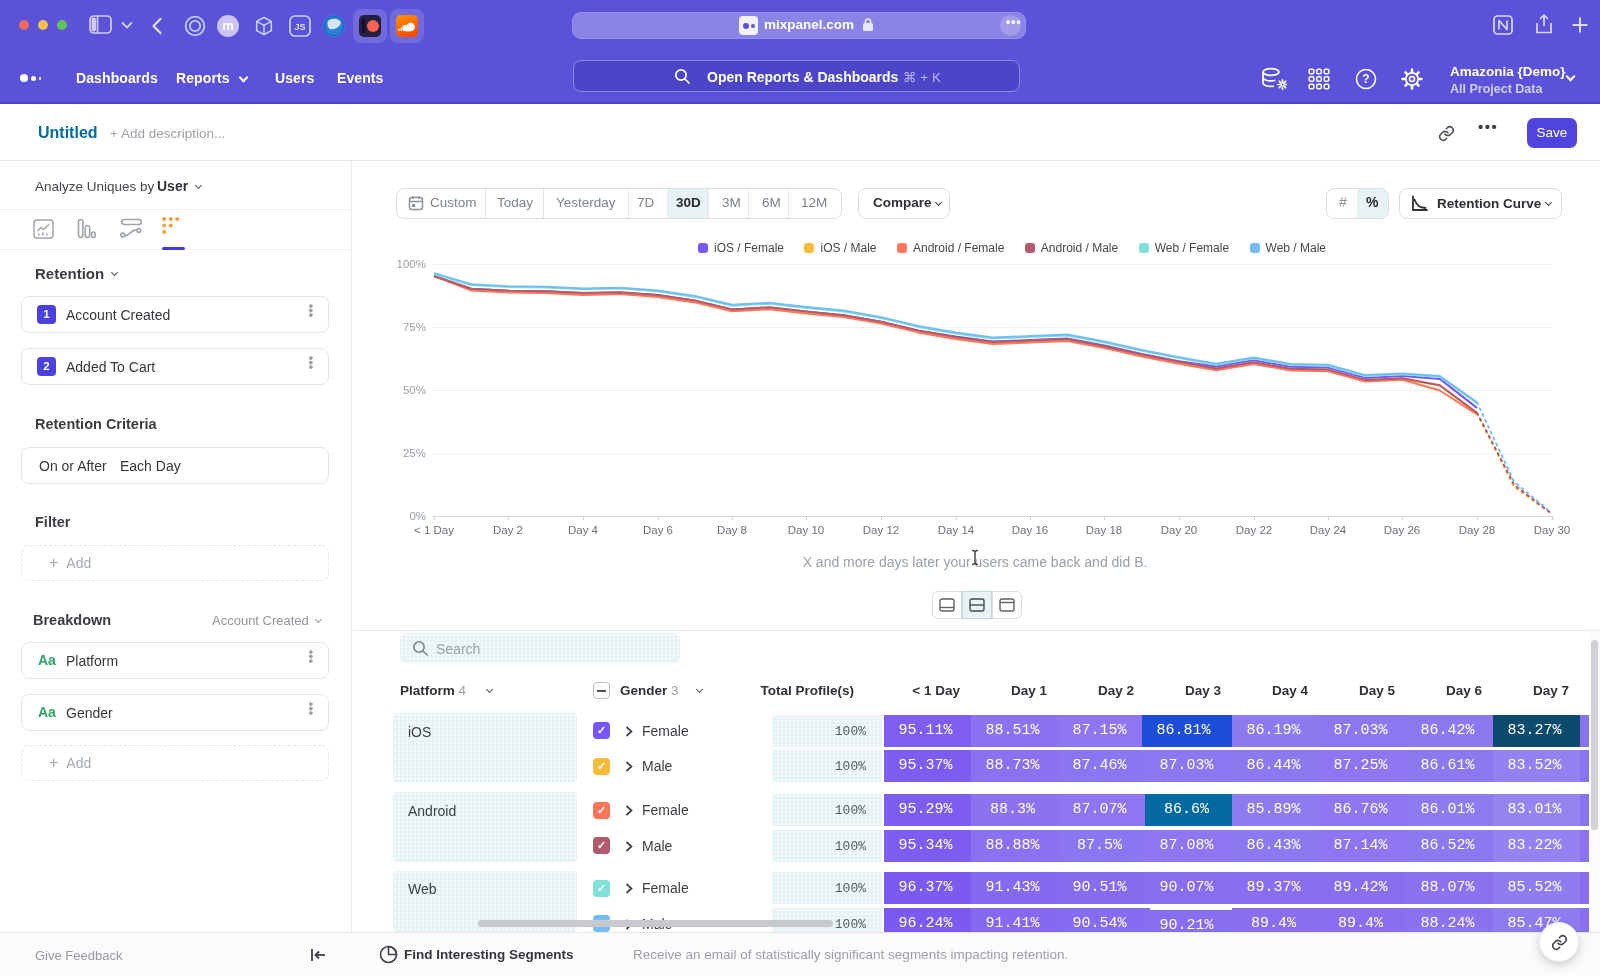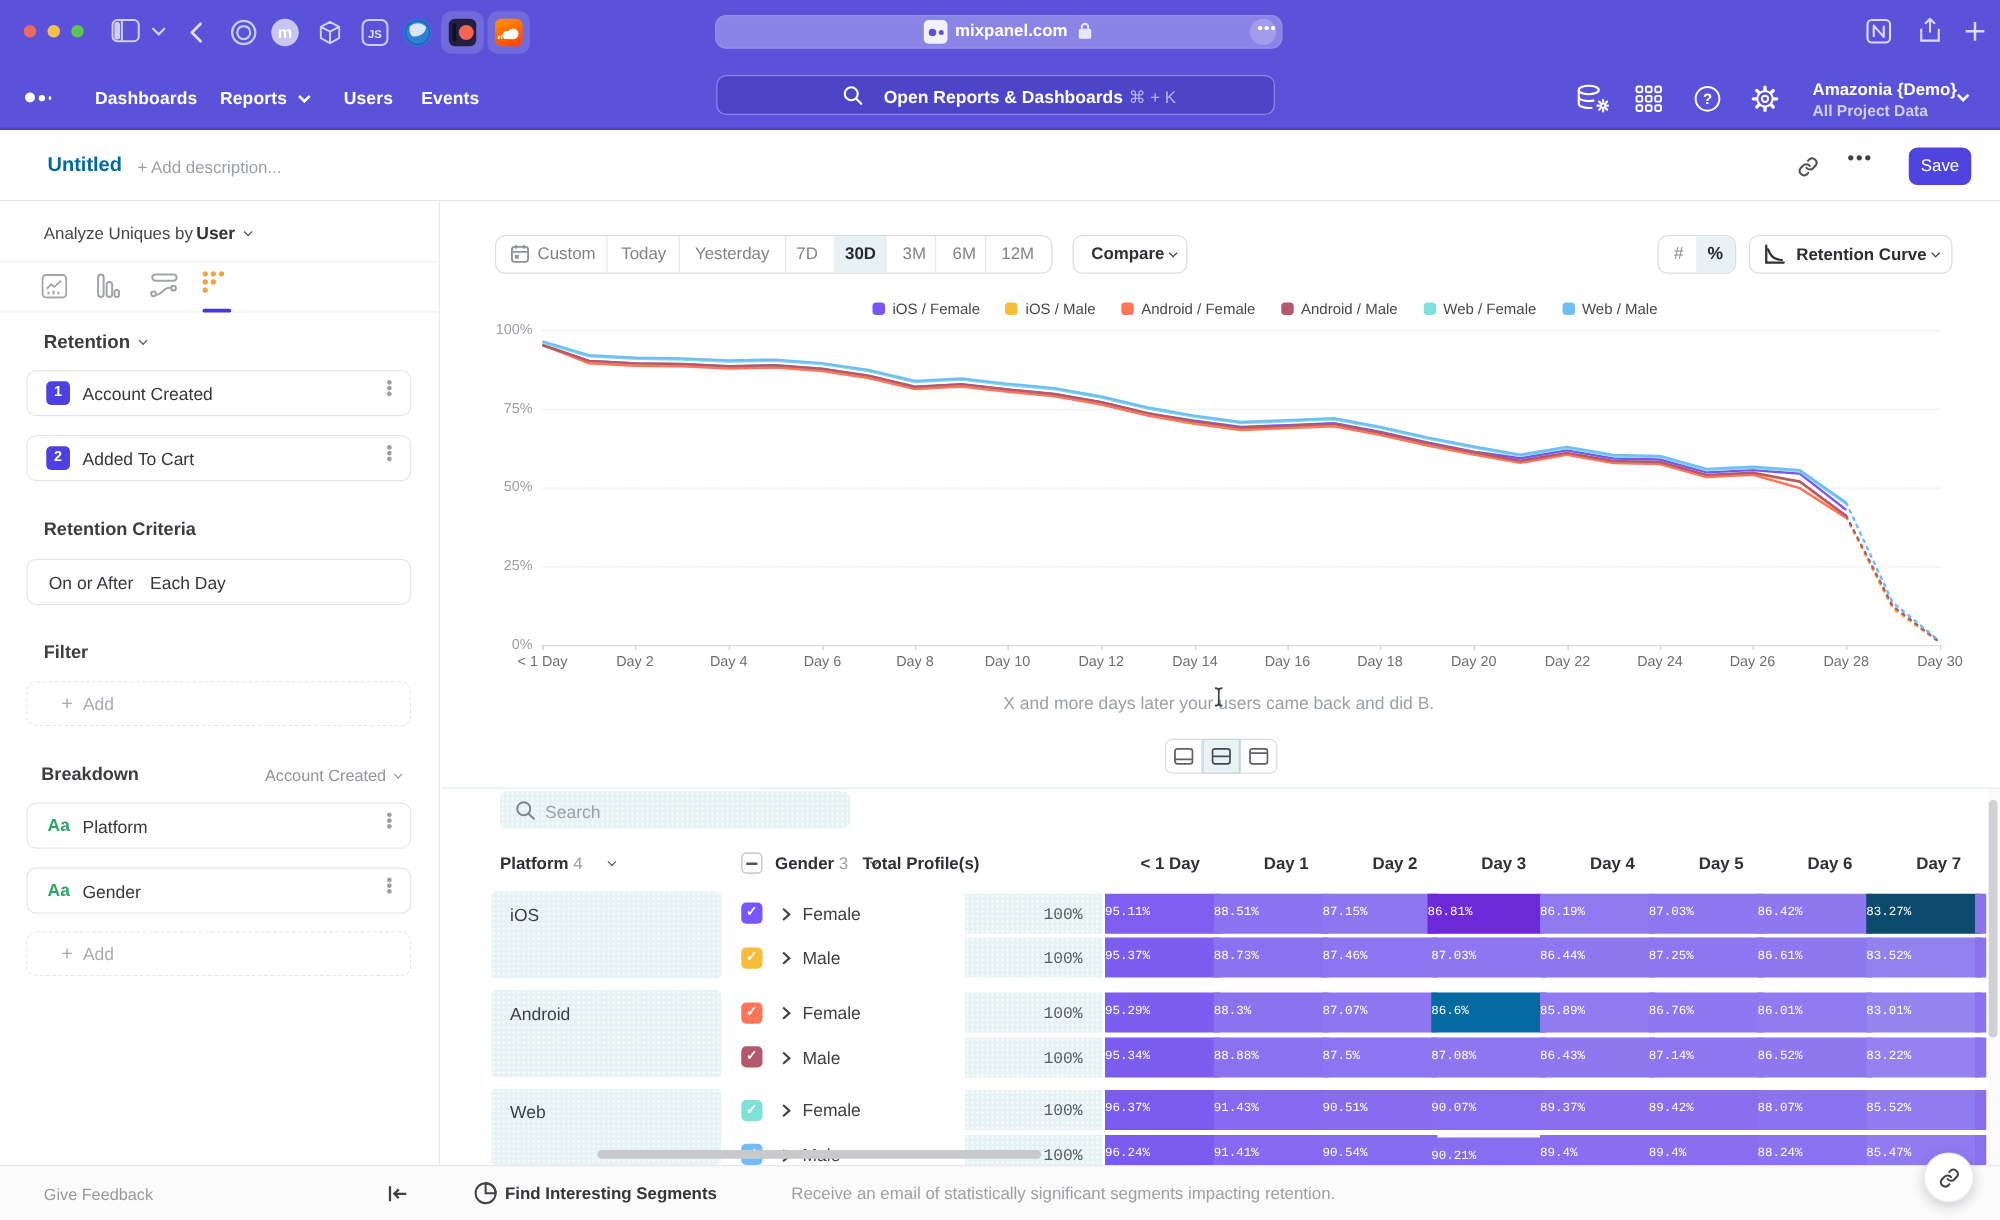--- a/index.html
+++ b/index.html
@@ -20,21 +20,21 @@
 .shead{font-size:14.5px;font-weight:700;color:#3a3d42}
 .addbox{left:21px;width:308px;height:36px;border:1px dashed #dde9eb;border-radius:8px;color:#a7acb2;font-size:14px;line-height:34px}
 .teal-sh{background-color:#e7f2f4;background-image:radial-gradient(#f8fcfc 1px,transparent 1px);background-size:4px 4px}
 .btn{border:1px solid #d9dde1;border-radius:8px;background:#fff}
 .rngtxt{font-size:13.5px;color:#7d848c}
 .glabel{font-size:12px;color:#45484e}
 .sw{width:10px;height:10px;border-radius:3px;display:inline-block;margin-right:6px;vertical-align:-1px}
 .ylab{font-size:11.5px;color:#9aa1a8;text-align:right;width:41px}
 .xlab{font-size:11.5px;color:#6b7077;text-align:center;width:64px}
 .grid{height:0;border-top:1px dotted #dce6e9}
-.pc{width:92px;height:32px;color:#fff;font-family:"Liberation Mono",monospace;font-size:10px;line-height:32px;text-align:left;padding-right:9px}
+.pc{width:92px;height:32px;color:#fff;font-family:"Liberation Mono",monospace;font-size:15px;line-height:32px;text-align:center;padding-right:9px}
 .mono{font-family:"Liberation Mono",monospace}
 .cbx{width:17px;height:17px;border-radius:4px;color:#fff;font-size:11px;font-weight:700;text-align:center;line-height:17px}
 .rowlab{font-size:14px;color:#3b3e44}
 .thead{font-size:13.5px;font-weight:700;color:#2e3136}
 .tsub{font-size:13.5px;color:#9aa0a6;font-weight:400}
 svg{display:block}
 </style></head>
 <body>
 
 <div class="abs chrome"></div>
@@ -386,34 +386,34 @@
       <circle cx="7" cy="7" r="5.2" fill="none" stroke="#7d848b" stroke-width="1.6"></circle>
       <line x1="11" y1="11" x2="15" y2="15" stroke="#7d848b" stroke-width="1.6" stroke-linecap="round"></line>
     </svg>
 <div class="abs" style="left:436px;top:641px;font-size:14px;color:#9aa1a7">Search</div>
 <div class="abs thead" style="left:400px;top:683px">Platform <span class="tsub">4</span></div>
 <span class="abs chevsm" style="left:487px;top:687px;color:#53565c"></span>
 <div class="abs" style="left:593px;top:682px;width:17px;height:17px;border:1.5px solid #b9bfc6;border-radius:4px;background:#fff"></div>
 <div class="abs" style="left:597px;top:689.5px;width:9px;height:2px;background:#53565c"></div>
 <div class="abs thead" style="left:620px;top:683px">Gender <span class="tsub">3</span></div>
 <span class="abs chevsm" style="left:697px;top:687px;color:#53565c"></span>
-<div class="abs thead" style="left:690px;top:683px;width:200px;text-align:left">Total Profile(s)</div>
+<div class="abs thead" style="left:654px;top:683px;width:200px;text-align:right">Total Profile(s)</div>
 <div class="abs thead" style="left:884px;top:683px;width:76px;text-align:right">&lt; 1 Day</div>
 <div class="abs thead" style="left:971px;top:683px;width:76px;text-align:right">Day 1</div>
 <div class="abs thead" style="left:1058px;top:683px;width:76px;text-align:right">Day 2</div>
 <div class="abs thead" style="left:1145px;top:683px;width:76px;text-align:right">Day 3</div>
 <div class="abs thead" style="left:1232px;top:683px;width:76px;text-align:right">Day 4</div>
 <div class="abs thead" style="left:1319px;top:683px;width:76px;text-align:right">Day 5</div>
 <div class="abs thead" style="left:1406px;top:683px;width:76px;text-align:right">Day 6</div>
 <div class="abs thead" style="left:1493px;top:683px;width:76px;text-align:right">Day 7</div>
 
 <div class="abs pc" style="left:884px;top:714.5px;background:rgb(126,93,240)">95.11%</div>
 <div class="abs pc" style="left:971px;top:714.5px;background:rgb(138,114,240)">88.51%</div>
 <div class="abs pc" style="left:1058px;top:714.5px;background:rgb(141,118,240)">87.15%</div>
-<div class="abs pc" style="left:1142px;top:714.5px;background:#6d28d9">86.81%</div>
+<div class="abs pc" style="left:1142px;top:714.5px;background:#1d4ed8">86.81%</div>
 <div class="abs pc" style="left:1232px;top:714.5px;background:rgb(143,121,240)">86.19%</div>
 <div class="abs pc" style="left:1319px;top:714.5px;background:rgb(141,119,240)">87.03%</div>
 <div class="abs pc" style="left:1406px;top:714.5px;background:rgb(142,120,240)">86.42%</div>
 <div class="abs pc" style="left:1493px;top:714.5px;background:#0c4a6e">83.27%</div>
 <div class="abs" style="left:1580px;top:714.5px;width:9px;height:32px;background:rgb(139,115,240)"></div>
 <div class="abs pc" style="left:884px;top:750.0px;background:rgb(125,93,240)">95.37%</div>
 <div class="abs pc" style="left:971px;top:750.0px;background:rgb(138,113,240)">88.73%</div>
 <div class="abs pc" style="left:1058px;top:750.0px;background:rgb(140,117,240)">87.46%</div>
 <div class="abs pc" style="left:1145px;top:750.0px;background:rgb(141,119,240)">87.03%</div>
 <div class="abs pc" style="left:1232px;top:750.0px;background:rgb(142,120,240)">86.44%</div>

